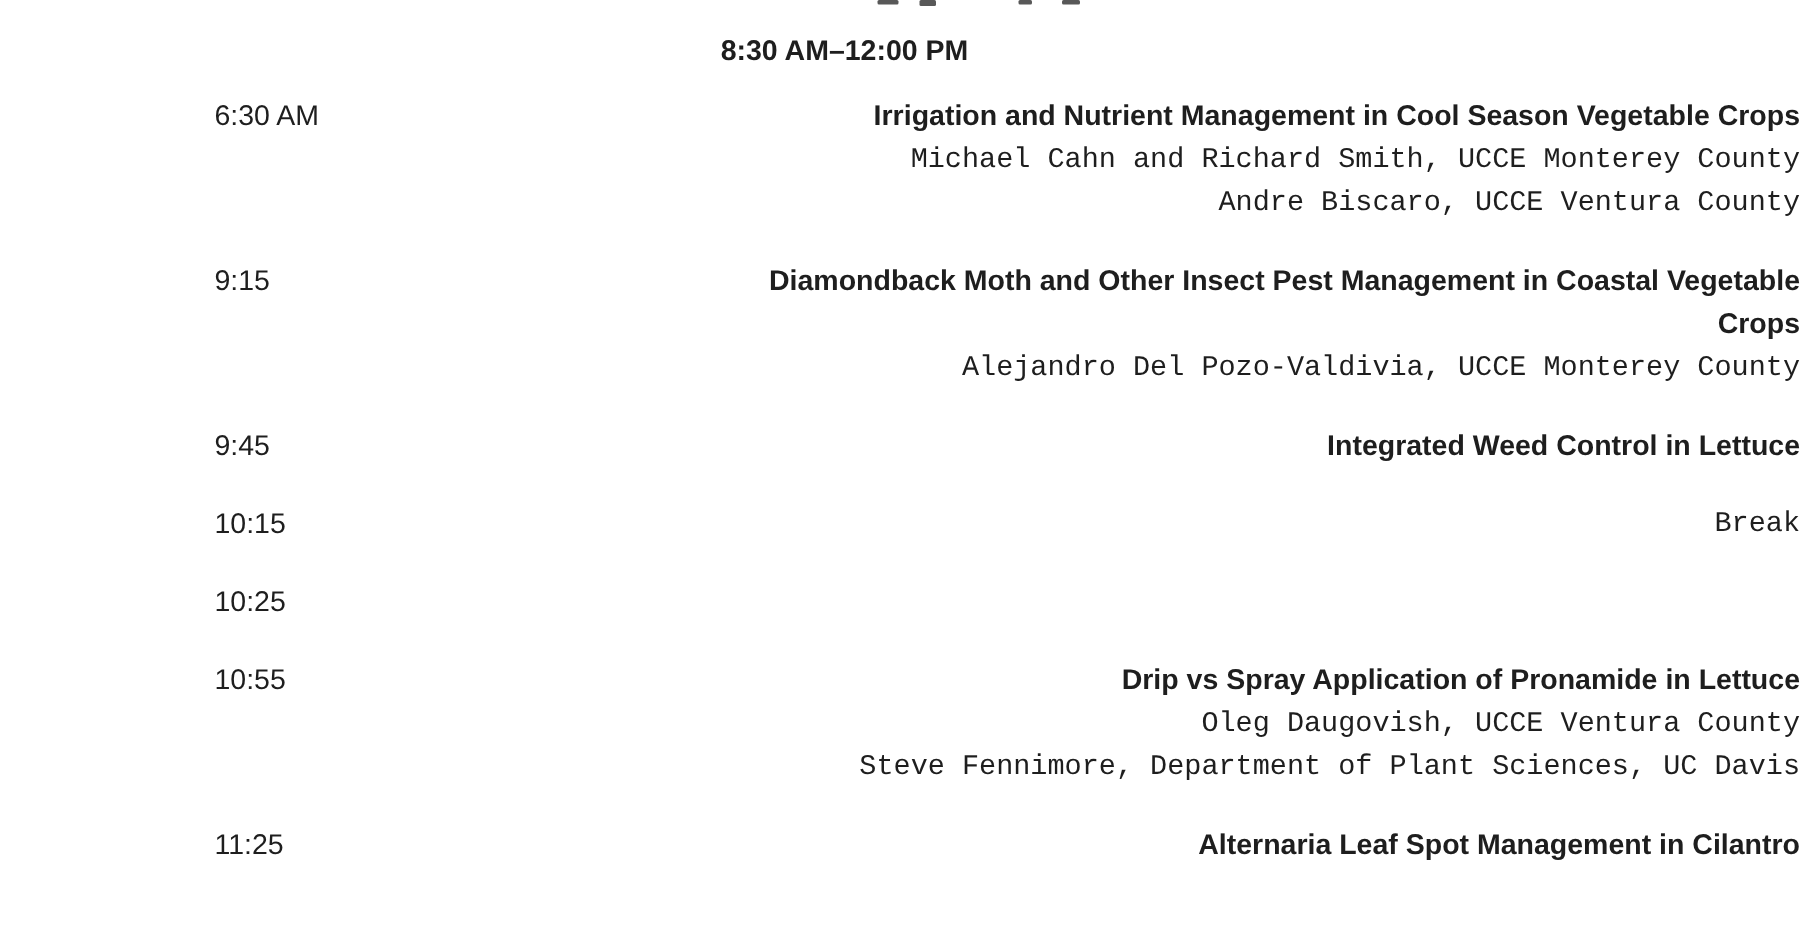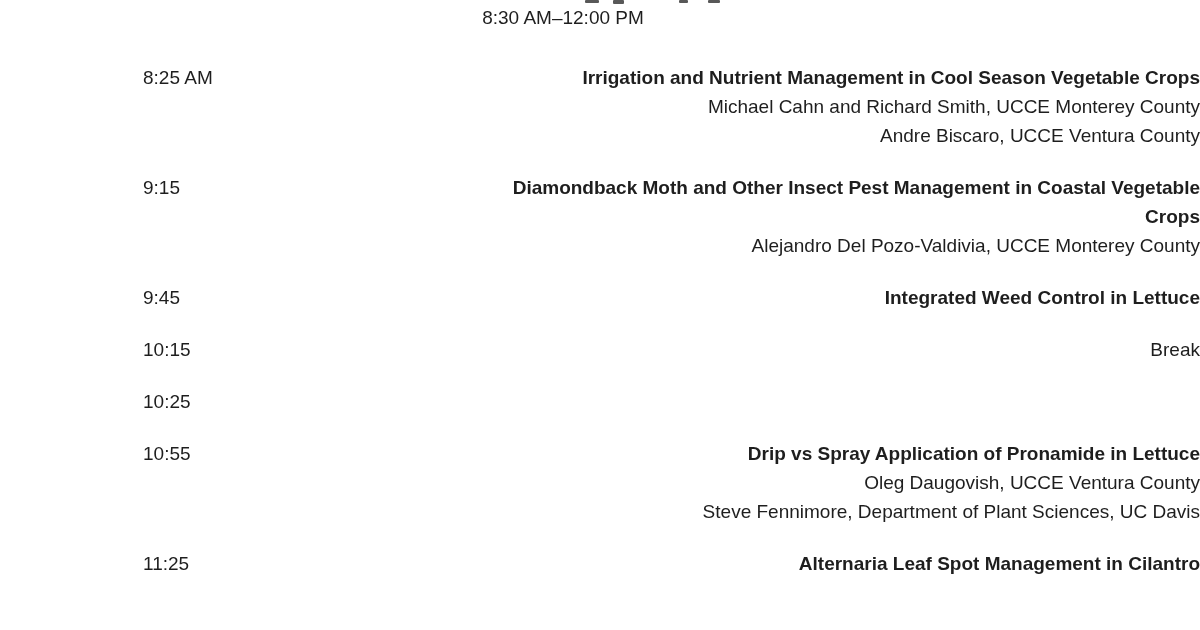--- a/index.html
+++ b/index.html
@@ -26,26 +26,26 @@
     opacity: .8;
     border-radius: 1px;
   }
   .top-remnant i:nth-child(1) { left: 585px; width: 14px; height: 3px; }
   .top-remnant i:nth-child(2) { left: 613px; width: 11px; height: 4px; }
   .top-remnant i:nth-child(3) { left: 679px; width: 9px;  height: 3px; }
   .top-remnant i:nth-child(4) { left: 708px; width: 12px; height: 3px; }
 
   .header-line {
     position: absolute;
-    top: 3px;
+    top: 20px;
     left: 0;
     width: 1126px;
     text-align: center;
     font-size: 19px;
-    font-weight: normal;
+    font-weight: bold;
     line-height: 29px;
     white-space: nowrap;
   }
 
   .schedule {
     position: absolute;
     top: 63px;
     left: 0;
     right: 0;
   }
@@ -57,40 +57,40 @@
     line-height: 29px;
   }
   .time {
     width: 140px;
     flex: 0 0 140px;
     white-space: nowrap;
   }
   .details { flex: 1; text-align: right; }
   .details > div { white-space: nowrap; }
   .title-line { font-weight: bold; }
-  .speaker, .plain-label { font-weight: normal; }
+  .speaker, .plain-label { font-weight: normal; font-family: Liberation Mono, monospace; }
 </style>
 </head>
 <body>
 
 <div class="page">
 
   <div class="top-remnant">
     <i></i>
       <i></i>
       <i></i>
       <i></i>
   </div>
 
   <div class="header-line">8:30 AM–12:00 PM</div>
 
   <div class="schedule">
 
     <div class="row">
-      <div class="time">8:25 AM</div>
+      <div class="time">6:30 AM</div>
       <div class="details">
         <div class="title-line">Irrigation and Nutrient Management in Cool Season Vegetable Crops</div>
         <div class="speaker">Michael Cahn and Richard Smith, UCCE Monterey County</div>
         <div class="speaker">Andre Biscaro, UCCE Ventura County</div>
       </div>
     </div>
 
     <div class="row">
       <div class="time">9:15</div>
       <div class="details">

